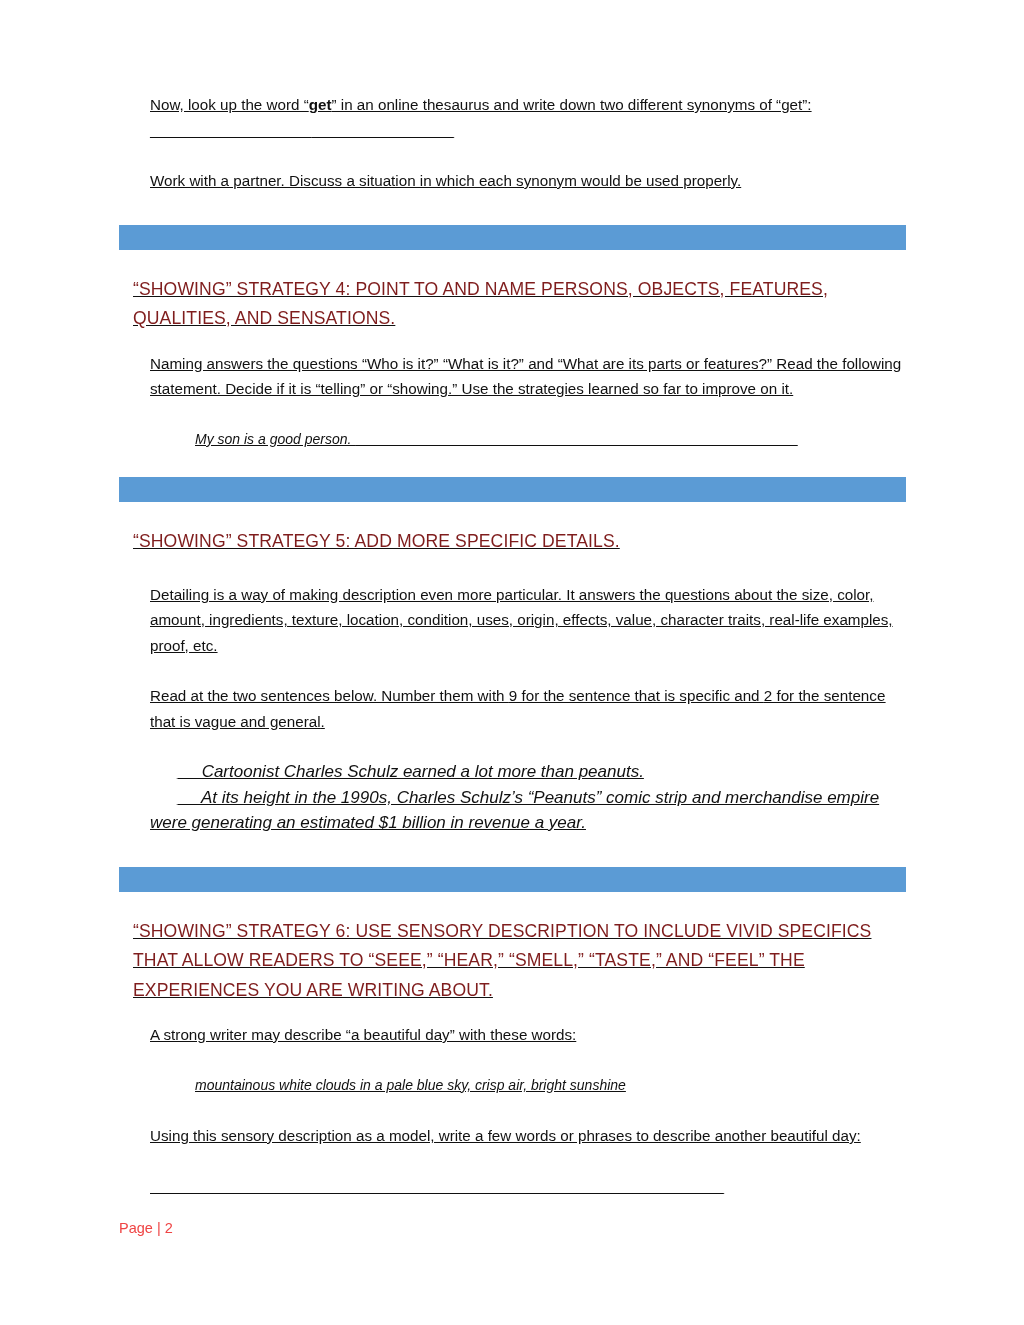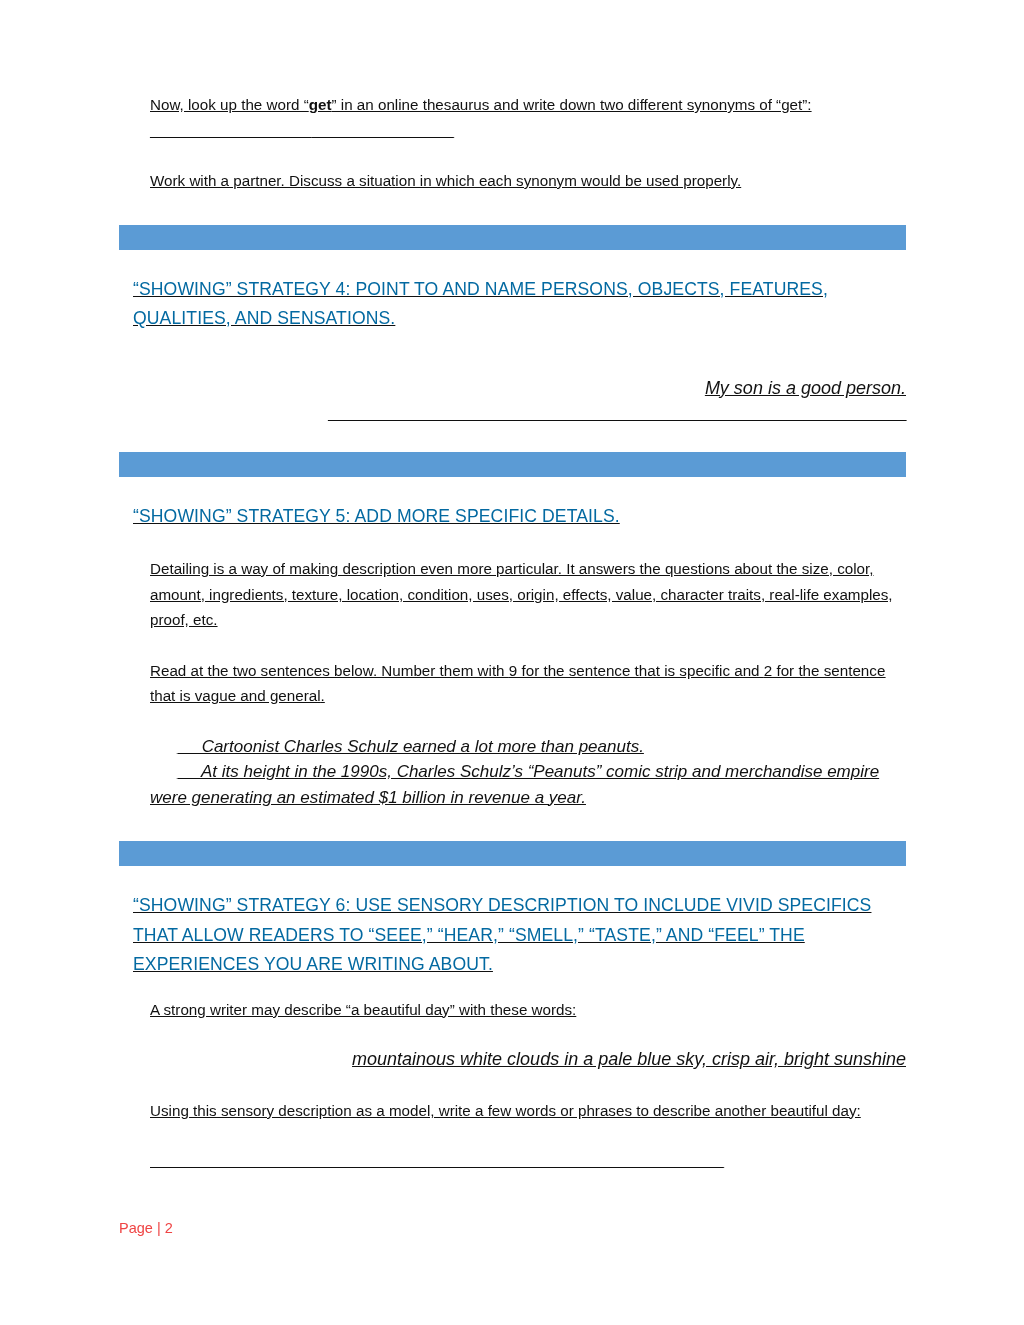--- a/index.html
+++ b/index.html
@@ -57,32 +57,31 @@
     background: #5B9BD5;
     margin: 0;
   }
 
   
   .sec-head {
     margin: 0 0 0 14px;      
     width: 760px;
     font-size: 17.6px;
     line-height: 29.5px;
-    color: #0369a1;
+    color: #7f1d1d;
     font-weight: normal;
     letter-spacing: 0.1px;
   }
 
   
   .example-ital {
     margin: 0 0 0 76px;      
-    font-size: 18px;
+    font-size: 14px;
     line-height: 25.5px;
     font-style: italic;
-    text-align: right;
   }
   .list-ital {
     margin: 0 0 0 31px;
     font-size: 17px;
     line-height: 25.5px;
     font-style: italic;
     text-indent: 28px;
   }
 
   
@@ -122,20 +121,21 @@
     <div class="gap-lg"></div>
 
     <div class="bar"></div>
 
     <div class="gap-md"></div>
 
     <h2 class="sec-head">“SHOWING” STRATEGY 4: POINT TO AND NAME PERSONS, OBJECTS, FEATURES, QUALITIES, AND SENSATIONS.</h2>
 
     <div class="gap-sm"></div>
 
+    <p class="body-p">Naming answers the questions “Who is it?” “What is it?” and “What are its parts or features?” Read the following statement. Decide if it is “telling” or “showing.” Use the strategies learned so far to improve on it.</p>
 
     <div class="gap-md"></div>
 
     <p class="example-ital"><span>My son is a good person. </span><span class="blank" style="font-style:normal">____________________________________________________________________</span></p>
 
     <div class="gap-md"></div>
 
     <div class="bar"></div>
 
     <div class="gap-md"></div>

